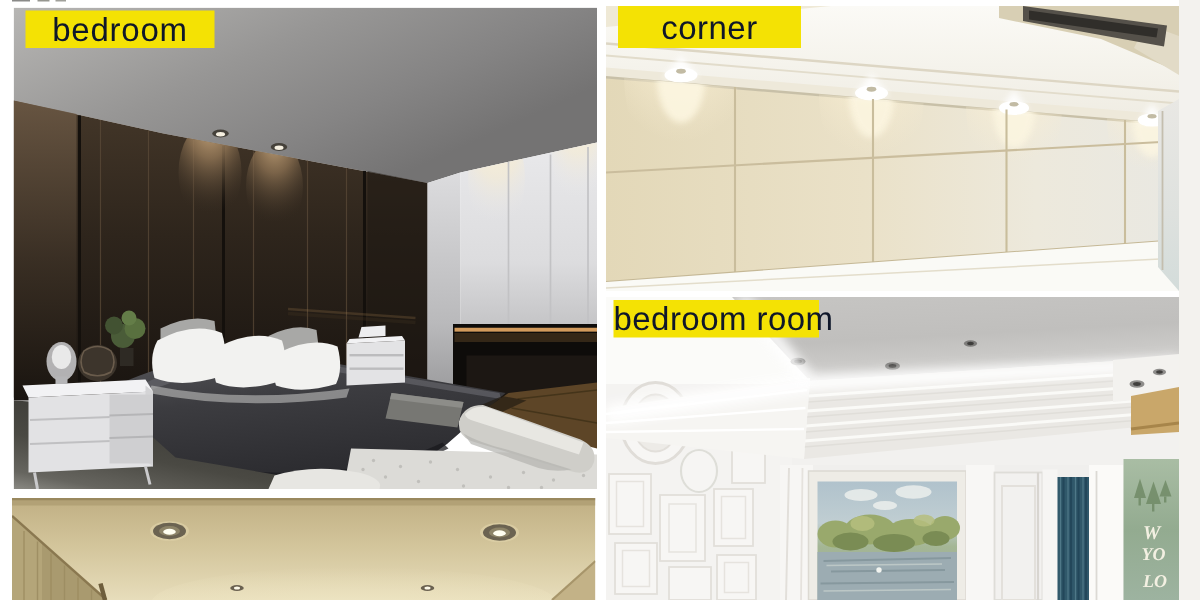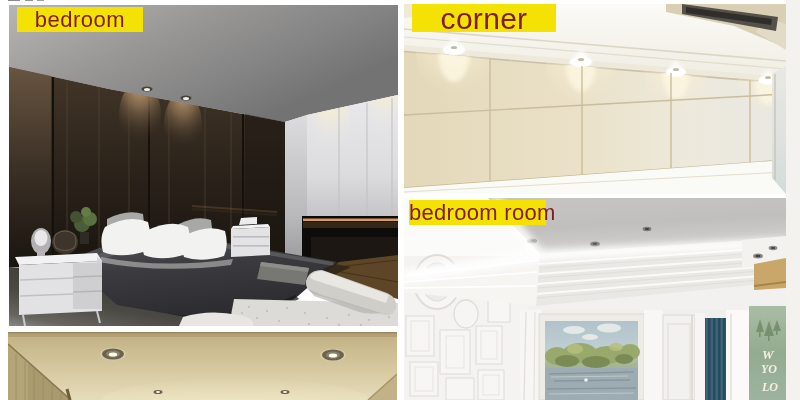--- a/index.html
+++ b/index.html
@@ -1,19 +1,19 @@
 <!DOCTYPE html>
 <html><head>
 <meta charset="utf-8">
 <style>
 html,body{margin:0;padding:0;width:800px;height:400px;background:#ffffff;overflow:hidden}
 *{box-sizing:border-box}
 .ph{position:absolute;overflow:hidden}
 .ph svg{display:block}
-.lbl{position:absolute;background:#f4e204;color:#7f1d1d;font-family:"Liberation Sans",sans-serif;text-align:center;white-space:nowrap}
+.lbl{position:absolute;background:#f4e204;color:#0f172a;font-family:"Liberation Sans",sans-serif;text-align:center;white-space:nowrap}
 </style>
 </head>
 <body>
 
 <div style="position:absolute;left:8px;top:0;width:12px;height:1px;background:#8a8a88"></div>
 <div style="position:absolute;left:25px;top:0;width:8px;height:1px;background:#96968f"></div>
 <div style="position:absolute;left:37px;top:0;width:7px;height:1px;background:#a0a09a"></div>
 
 <div style="position:absolute;left:786px;top:0;width:14px;height:400px;background:#f3f2ee"></div>
 
@@ -330,21 +330,21 @@
 <line x1="0" y1="184" x2="382" y2="156" stroke="#c5b896" stroke-width="1.4"></line>
 
 <polygon points="0,184 382,156 382,190 0,190" fill="#fafaf6"></polygon>
 <line x1="0" y1="188" x2="382" y2="168" stroke="#e3ddcb" stroke-width="1"></line>
 
 <polygon points="368,70 382,62 382,190 368,174" fill="url(#cwin)"></polygon>
 <line x1="371" y1="70" x2="371" y2="176" stroke="#c4beae" stroke-width="1.2"></line>
 </svg>
 </div>
 
-<div class="lbl" style="left:412px;top:4px;width:144px;height:28px;font-size:30px;line-height:29px;letter-spacing:0.3px">corner</div>
+<div class="lbl" style="left:412px;top:4px;width:122px;height:28px;font-size:22px;line-height:29px;letter-spacing:0.3px">corner</div>
 
 <div class="ph" id="dining" style="left:404px;top:198px;width:382px;height:202px">
 <svg width="382" height="202" viewBox="0 0 382 202">
 <defs>
 <linearGradient id="dceil" x1="0" y1="0" x2="0.3" y2="1">
 <stop offset="0" stop-color="#c6c5c3"></stop>
           <stop offset="0.55" stop-color="#c0bfbd"></stop>
           <stop offset="1" stop-color="#d2d1cf"></stop>
 </linearGradient>
 <linearGradient id="dpaint" x1="0" y1="0" x2="0" y2="1">

